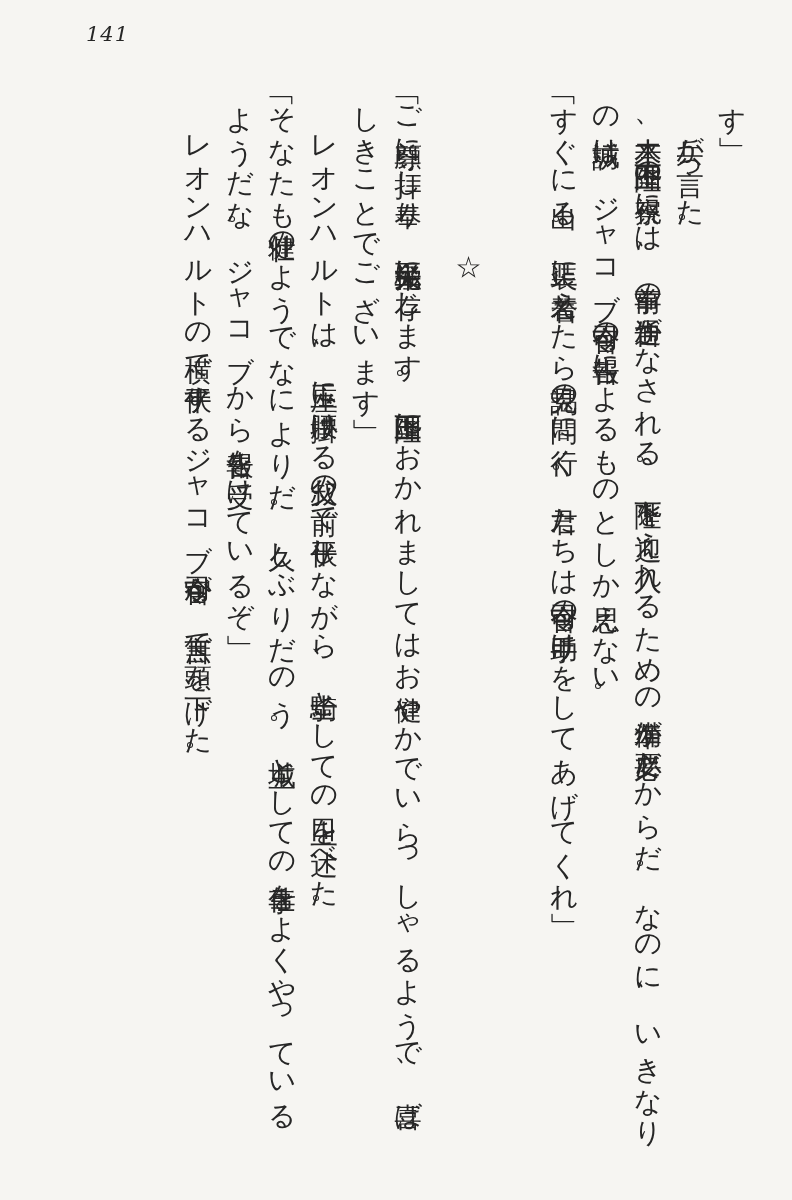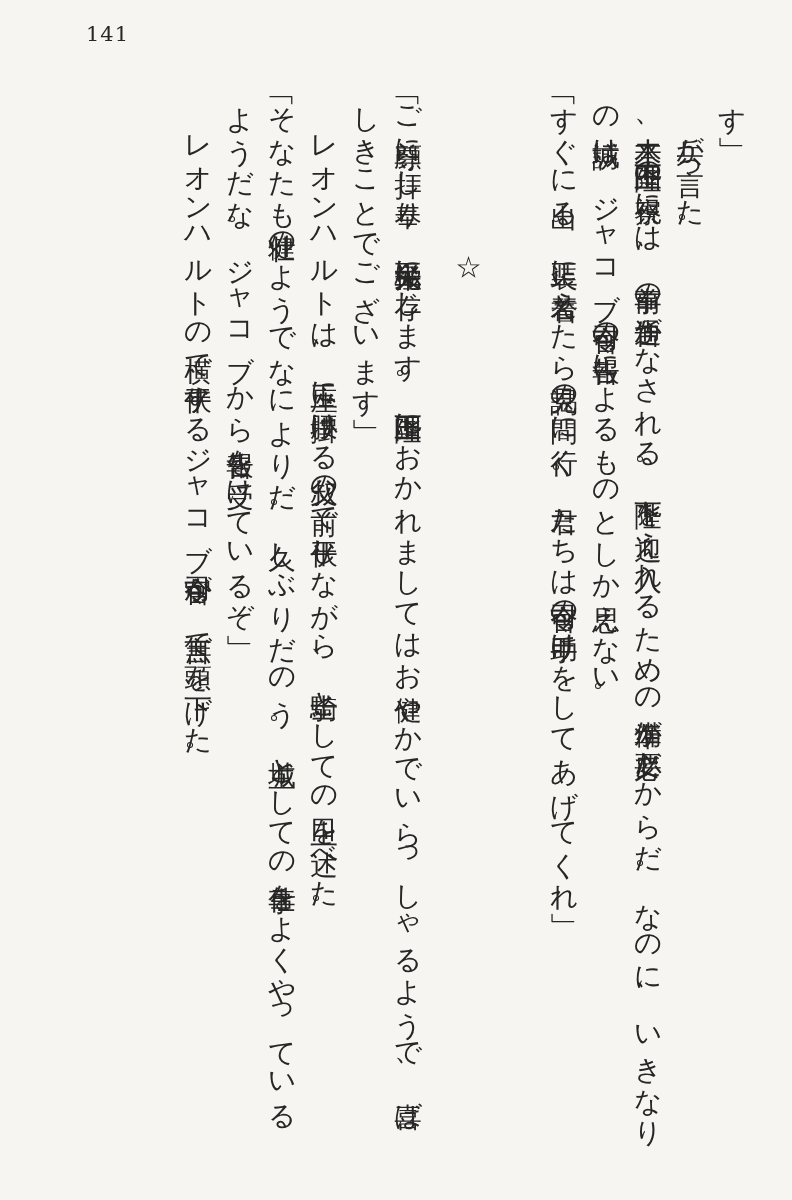--- a/index.html
+++ b/index.html
@@ -16,20 +16,21 @@
   }
   .page {
     position: absolute;
     inset: 0;
   }
   .page-number {
     position: absolute;
     top: 22px;
     left: 86px;
     font-size: 21px;
+    font-style: italic;
     letter-spacing: 1px;
     color: var(--ink, #2b2b2b);
   }
   .text-area {
     position: absolute;
     top: 88px;
     right: 38px;
     width: 706px;
     height: 1056px;
     writing-mode: vertical-rl;

